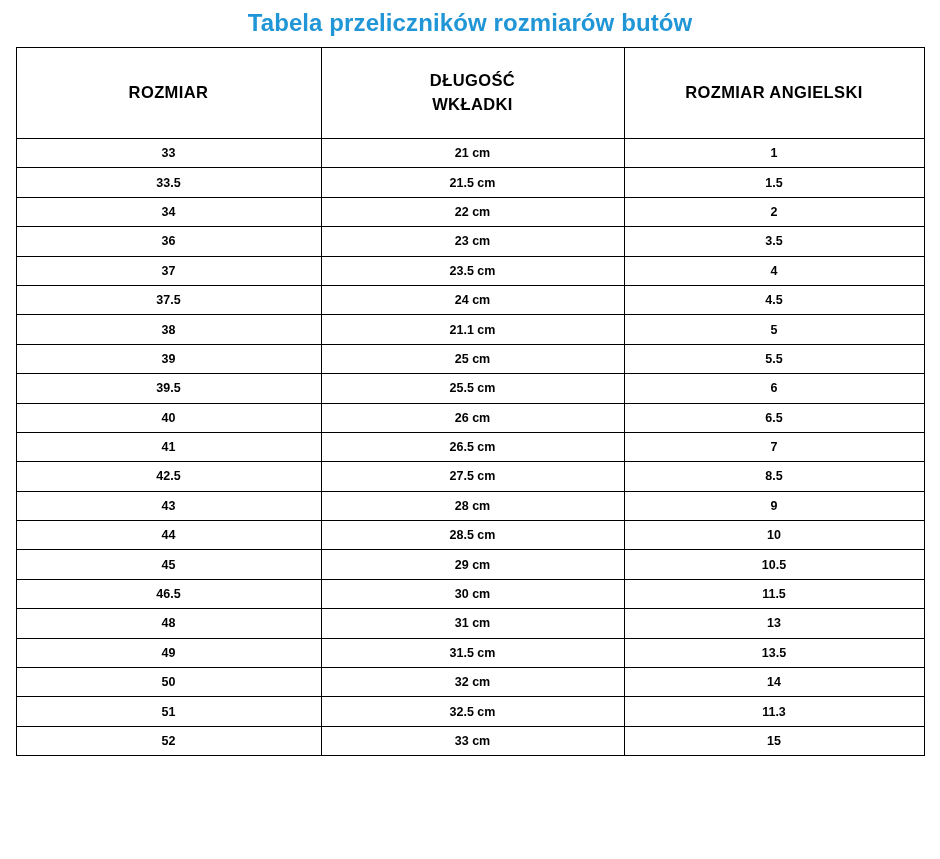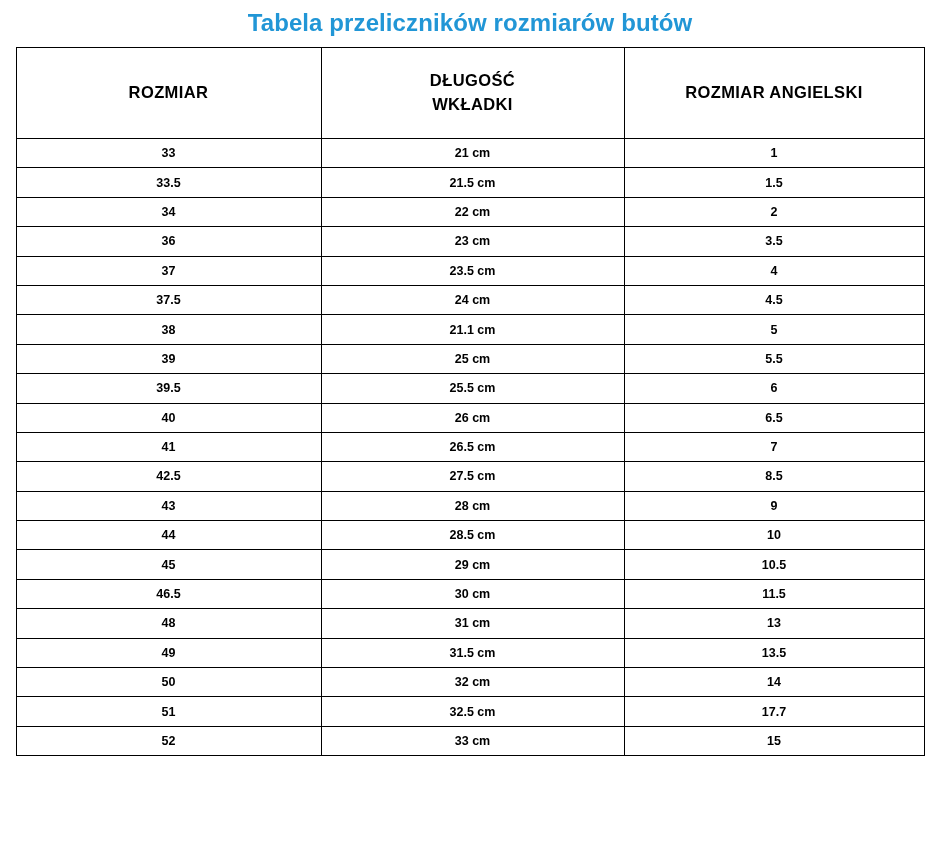--- a/index.html
+++ b/index.html
@@ -177,21 +177,21 @@
           <td>13.5</td>
         </tr>
         <tr>
           <td>50</td>
           <td>32 cm</td>
           <td>14</td>
         </tr>
         <tr>
           <td>51</td>
           <td>32.5 cm</td>
-          <td>17.7</td>
+          <td>11.3</td>
         </tr>
         <tr>
           <td>52</td>
           <td>33 cm</td>
           <td>15</td>
         </tr>
       </tbody>
   </table>
 
 </div>

